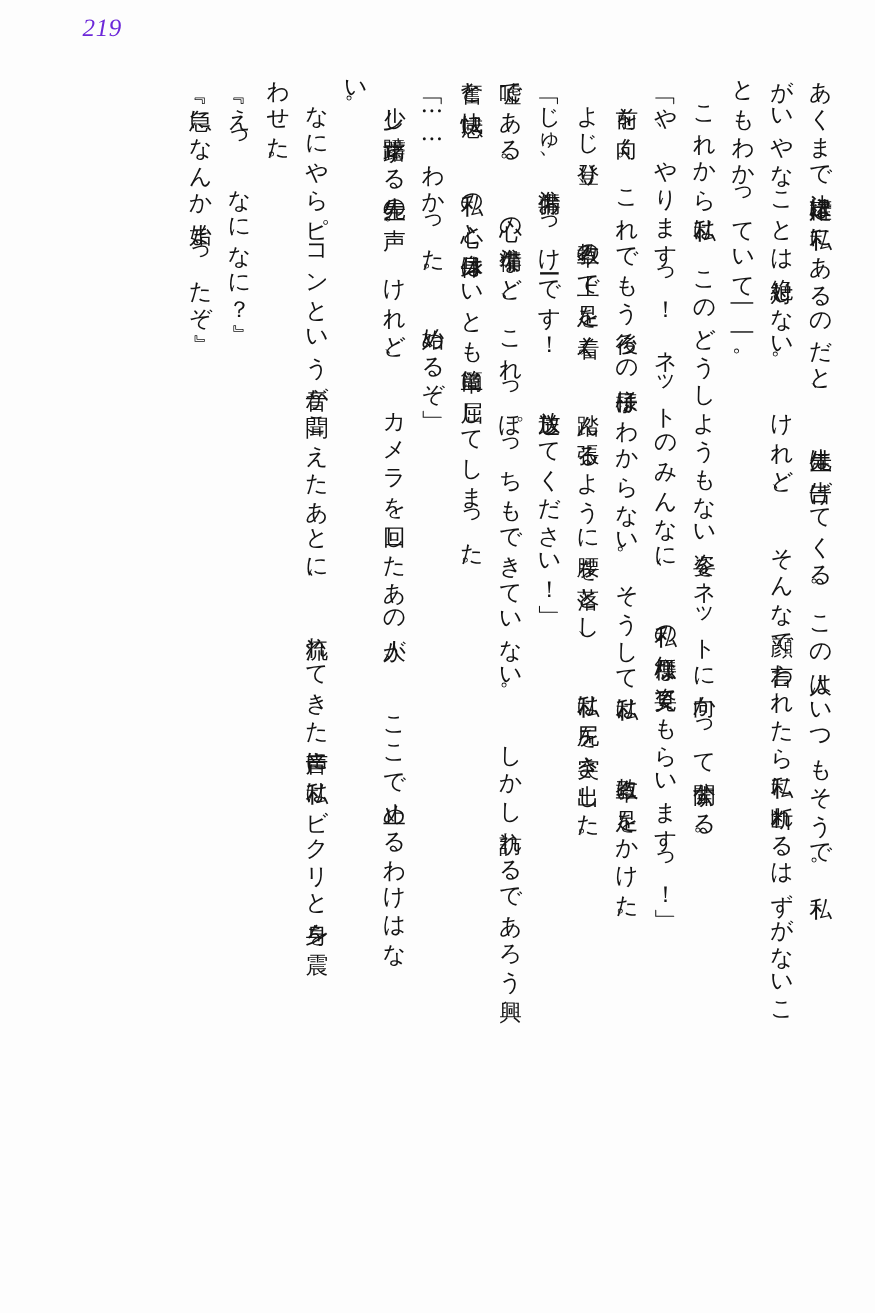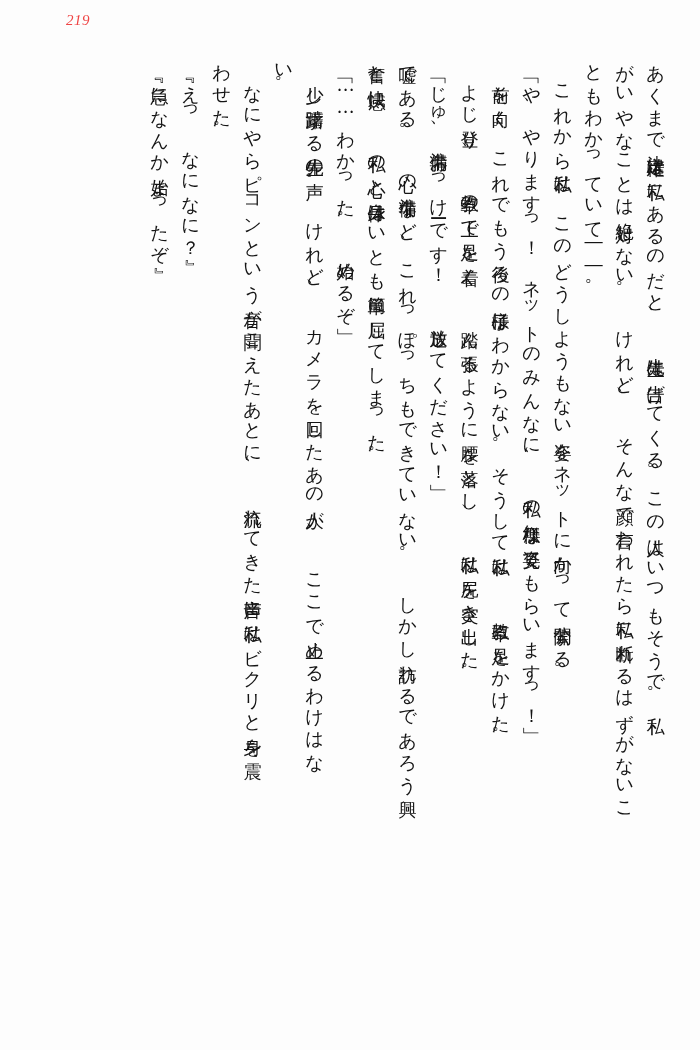--- a/index.html
+++ b/index.html
@@ -25,22 +25,22 @@
     background: #fdfdfd;
   }
 
   
   #page-number {
     position: absolute;
     top: 12px;
     left: 66px;
     font-family: "Liberation Serif", "DejaVu Serif", serif;
     font-style: italic;
-    font-size: 15px;
-    color: #ef4444;
+    font-size: 20px;
+    color: #6d28d9;
     letter-spacing: 0.5px;
   }
 
   
   #text-block {
     position: absolute;
     top: 52px;
     right: 36px;
     bottom: 24px;
     left: 30px;

